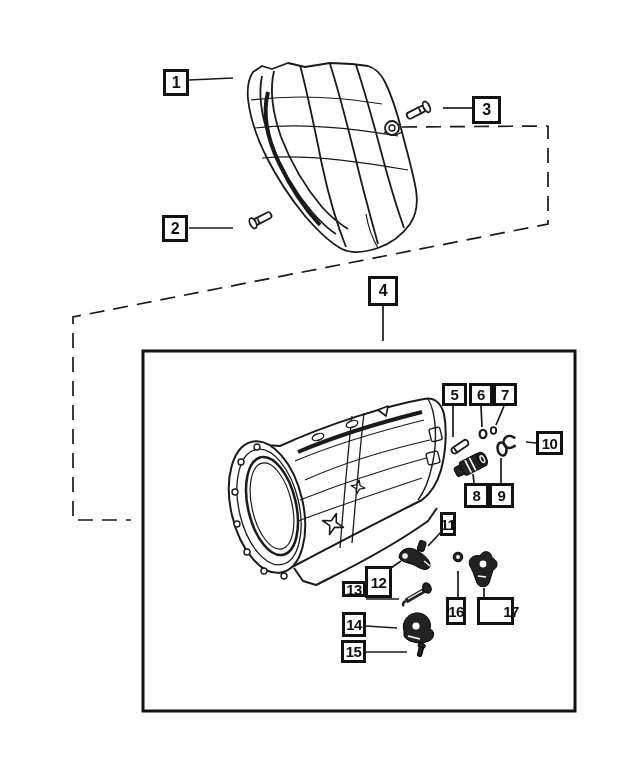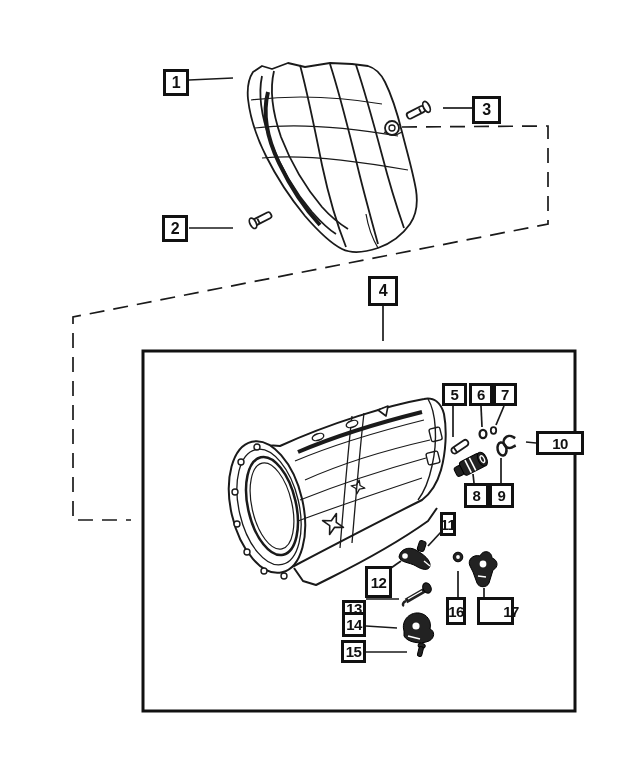--- a/index.html
+++ b/index.html
@@ -207,22 +207,22 @@
 
 <div class="callout" style="left:163px;top:69px;width:26px;height:27px;">1</div>
 <div class="callout" style="left:162px;top:215px;width:26px;height:27px;">2</div>
 <div class="callout" style="left:472px;top:96px;width:29px;height:28px;">3</div>
 <div class="callout" style="left:368px;top:276px;width:30px;height:30px;">4</div>
 <div class="callout small" style="left:442px;top:383px;width:25px;height:23px;">5</div>
 <div class="callout small" style="left:469px;top:383px;width:24px;height:23px;">6</div>
 <div class="callout small" style="left:493px;top:383px;width:24px;height:23px;">7</div>
 <div class="callout small" style="left:464px;top:483px;width:25px;height:25px;">8</div>
 <div class="callout small" style="left:489px;top:483px;width:25px;height:25px;">9</div>
-<div class="callout small" style="left:536px;top:431px;width:48px;height:24px;">10</div>
+<div class="callout small" style="left:536px;top:431px;width:27px;height:24px;">10</div>
 <div class="callout small" style="left:440px;top:512px;width:16px;height:24px;text-align:center;">11</div>
 <div class="callout small" style="left:365px;top:566px;width:27px;height:32px;">12</div>
-<div class="callout small" style="left:342px;top:600px;width:24px;height:16px;">13</div>
+<div class="callout small" style="left:342px;top:581px;width:24px;height:16px;">13</div>
 <div class="callout small" style="left:342px;top:612px;width:24px;height:25px;">14</div>
 <div class="callout small" style="left:341px;top:640px;width:25px;height:23px;">15</div>
 <div class="callout small" style="left:446px;top:597px;width:20px;height:28px;">16</div>
 <div class="callout small" style="left:477px;top:597px;width:24px;height:28px;padding-left:31px;">17</div>
 
 </div>
 
 </body></html>

